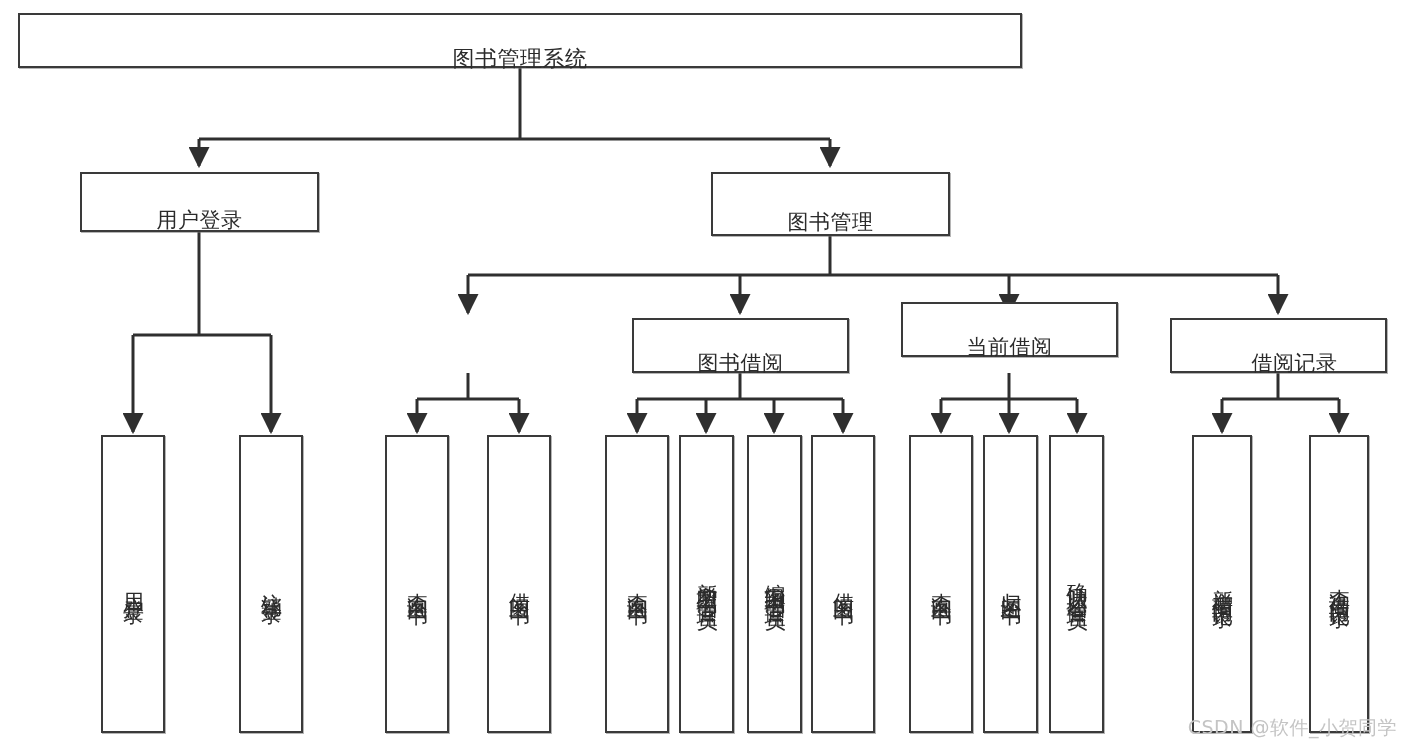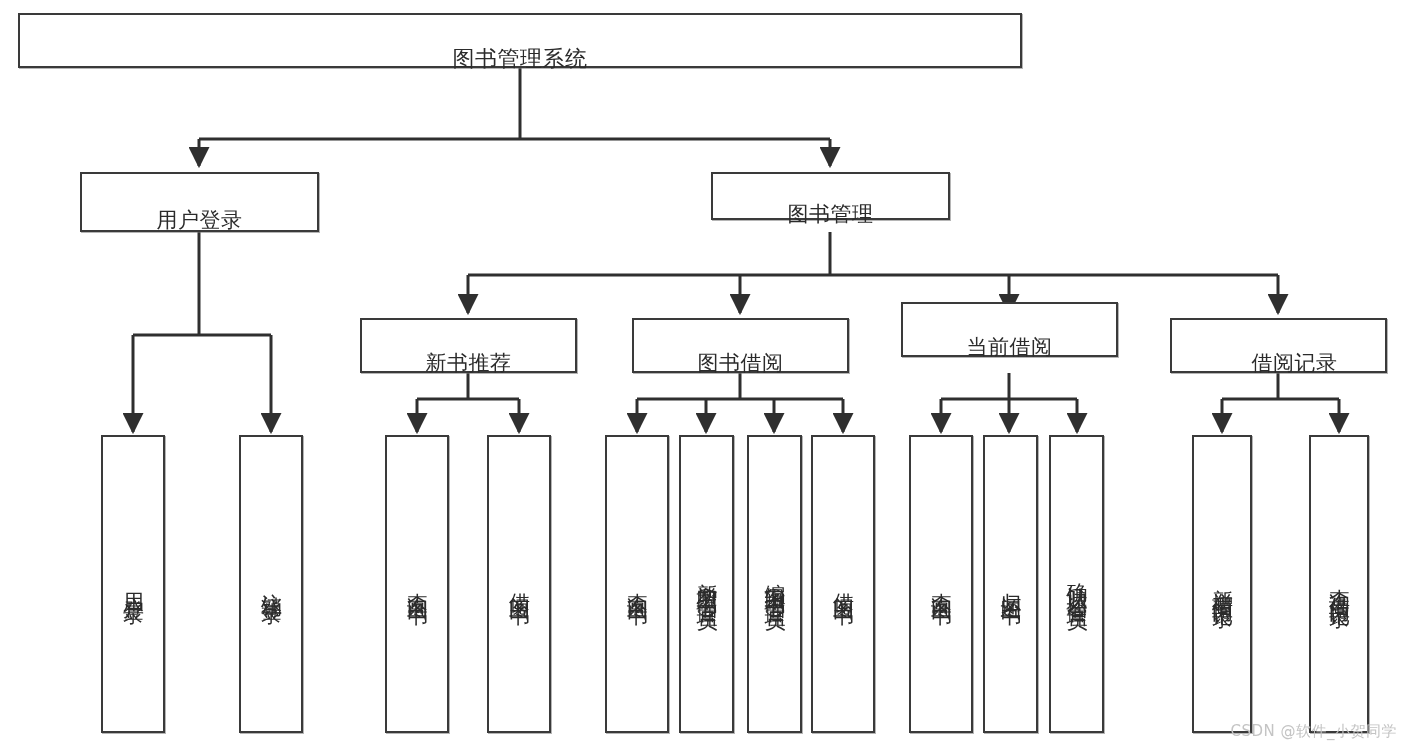--- a/index.html
+++ b/index.html
@@ -64,21 +64,21 @@
     font-size: 21px;
     line-height: 1.0;
     letter-spacing: 4px;
     white-space: nowrap;
     max-height: 100%;
   }
   #watermark {
     position: absolute;
     right: 8px;
     bottom: 6px;
-    font-size: 15px;
+    font-size: 19px;
     color: #c4c4c4;
     letter-spacing: 0.5px;
     white-space: nowrap;
     user-select: none;
   }
 </style>
 </head>
 <body>
 
 <div id="diagram-root">
@@ -134,27 +134,24 @@
     </g>
   </svg>
 
   <div class="node root horiz" style="left:18px; top:13px; width:1004px; height:55px;">
     <span class="node-label">图书管理系统</span>
   </div>
 
   <div class="node horiz" style="left:80px; top:172px; width:239px; height:60px;">
     <span class="node-label">用户登录</span>
   </div>
-  <div class="node horiz" style="left:711px; top:172px; width:239px; height:48px;">
+  <div class="node horiz" style="left:711px; top:172px; width:239px; height:64px;">
     <span class="node-label">图书管理</span>
   </div>
 
-  <div class="node horiz" style="left:360px; top:318px; width:217px; height:55px;">
-    <span class="node-label">新书推荐</span>
-  </div>
   <div class="node horiz" style="left:632px; top:318px; width:217px; height:55px;justify-content:center;">
     <span class="node-label">图书借阅</span>
   </div>
   <div class="node horiz" style="left:901px; top:302px; width:217px; height:55px;">
     <span class="node-label">当前借阅</span>
   </div>
   <div class="node horiz" style="left:1170px; top:318px; width:217px; height:55px;padding-left:32px;">
     <span class="node-label">借阅记录</span>
   </div>
 

